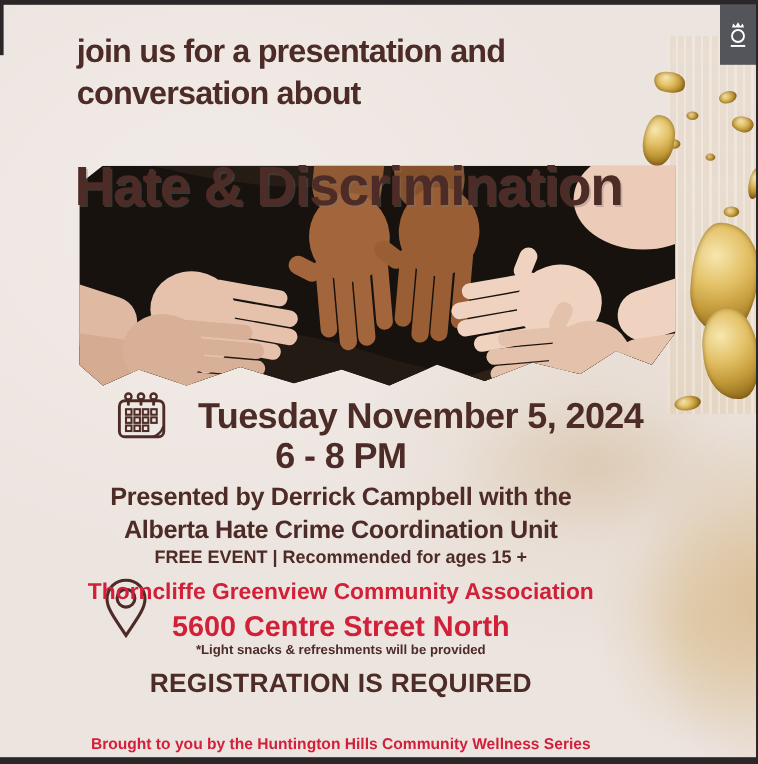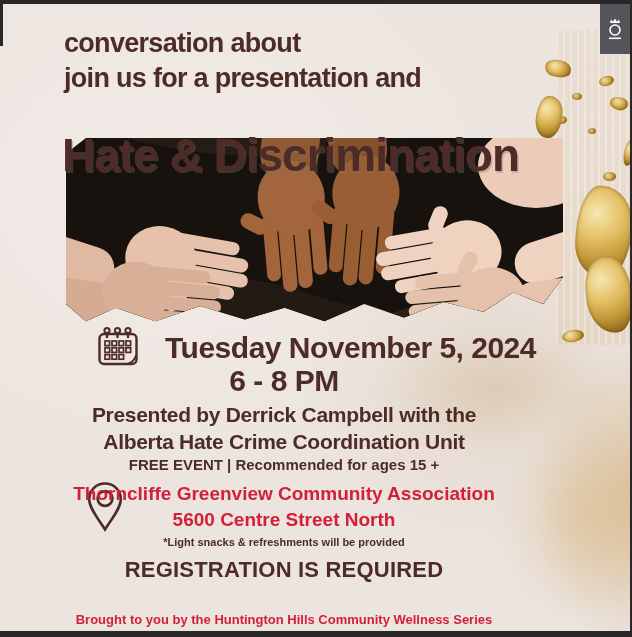--- a/index.html
+++ b/index.html
@@ -61,21 +61,21 @@
 
   
   .center-line { position:absolute; left:0; width:568px; text-align:center; z-index:3; color:#4d2b27; }
   .schedule-row { position:absolute; left:0; top:326px; width:632px; z-index:3;
     display:flex; align-items:center; justify-content:center; gap:25px; }
   .date-text { color:#4d2b27; font-size:30px; font-weight:700; letter-spacing:-0.5px; }
   .time-text { top:364px; font-size:30px; font-weight:700; letter-spacing:-0.5px; }
   .presenter { top:401px; font-size:21px; font-weight:600; line-height:27px; letter-spacing:-0.3px; }
   .free-note { top:456px; font-size:15px; font-weight:700; }
   .venue { top:483px; color:#d12038; font-size:19px; font-weight:700; }
-  .address { top:509px; color:#d12038; font-size:19px; font-weight:700; }
+  .address { top:509px; color:#d12038; font-size:24px; font-weight:700; }
   .snacks { top:536px; font-size:11px; font-weight:700; }
   .reg-head { top:557px; font-size:22px; font-weight:800; letter-spacing:0.2px; }
   .email { top:584px; font-size:23px; font-weight:400; color:#453530; letter-spacing:0.2px; }
   .credit { top:612px; color:#d31f3a; font-size:13px; font-weight:700; }
 
   .pin-wrap { position:absolute; left:86px; top:481px; z-index:3; }
 </style>
 </head>
 <body>
 
@@ -106,22 +106,22 @@
 
   <div class="crest-box">
     <svg width="18" height="24" viewBox="0 0 18 24">
       <path d="M4,6 L14,6 L13,2.5 L11,4.8 L9,1.5 L7,4.8 L5,2.5 Z" fill="#fff"></path>
       <circle cx="9" cy="13" r="5" fill="none" stroke="#fff" stroke-width="1.6"></circle>
       <rect x="3" y="20.5" width="12" height="1.6" fill="#fff"></rect>
     </svg>
   </div>
 
   <div class="intro">
+    <div>join us for a presentation and</div>
     <div>conversation about</div>
-    <div>join us for a presentation and</div>
   </div>
   <div class="title">Hate &amp; Discrimination</div>
 
   <div class="photo">
     <svg width="497" height="193" viewBox="0 0 497 193">
       <defs>
         <g id="hand">
           <rect x="8" y="14" width="11.5" height="56" rx="5.5"></rect>
           <rect x="21" y="4" width="12" height="64" rx="6"></rect>
           <rect x="34" y="2" width="12" height="66" rx="6"></rect>

